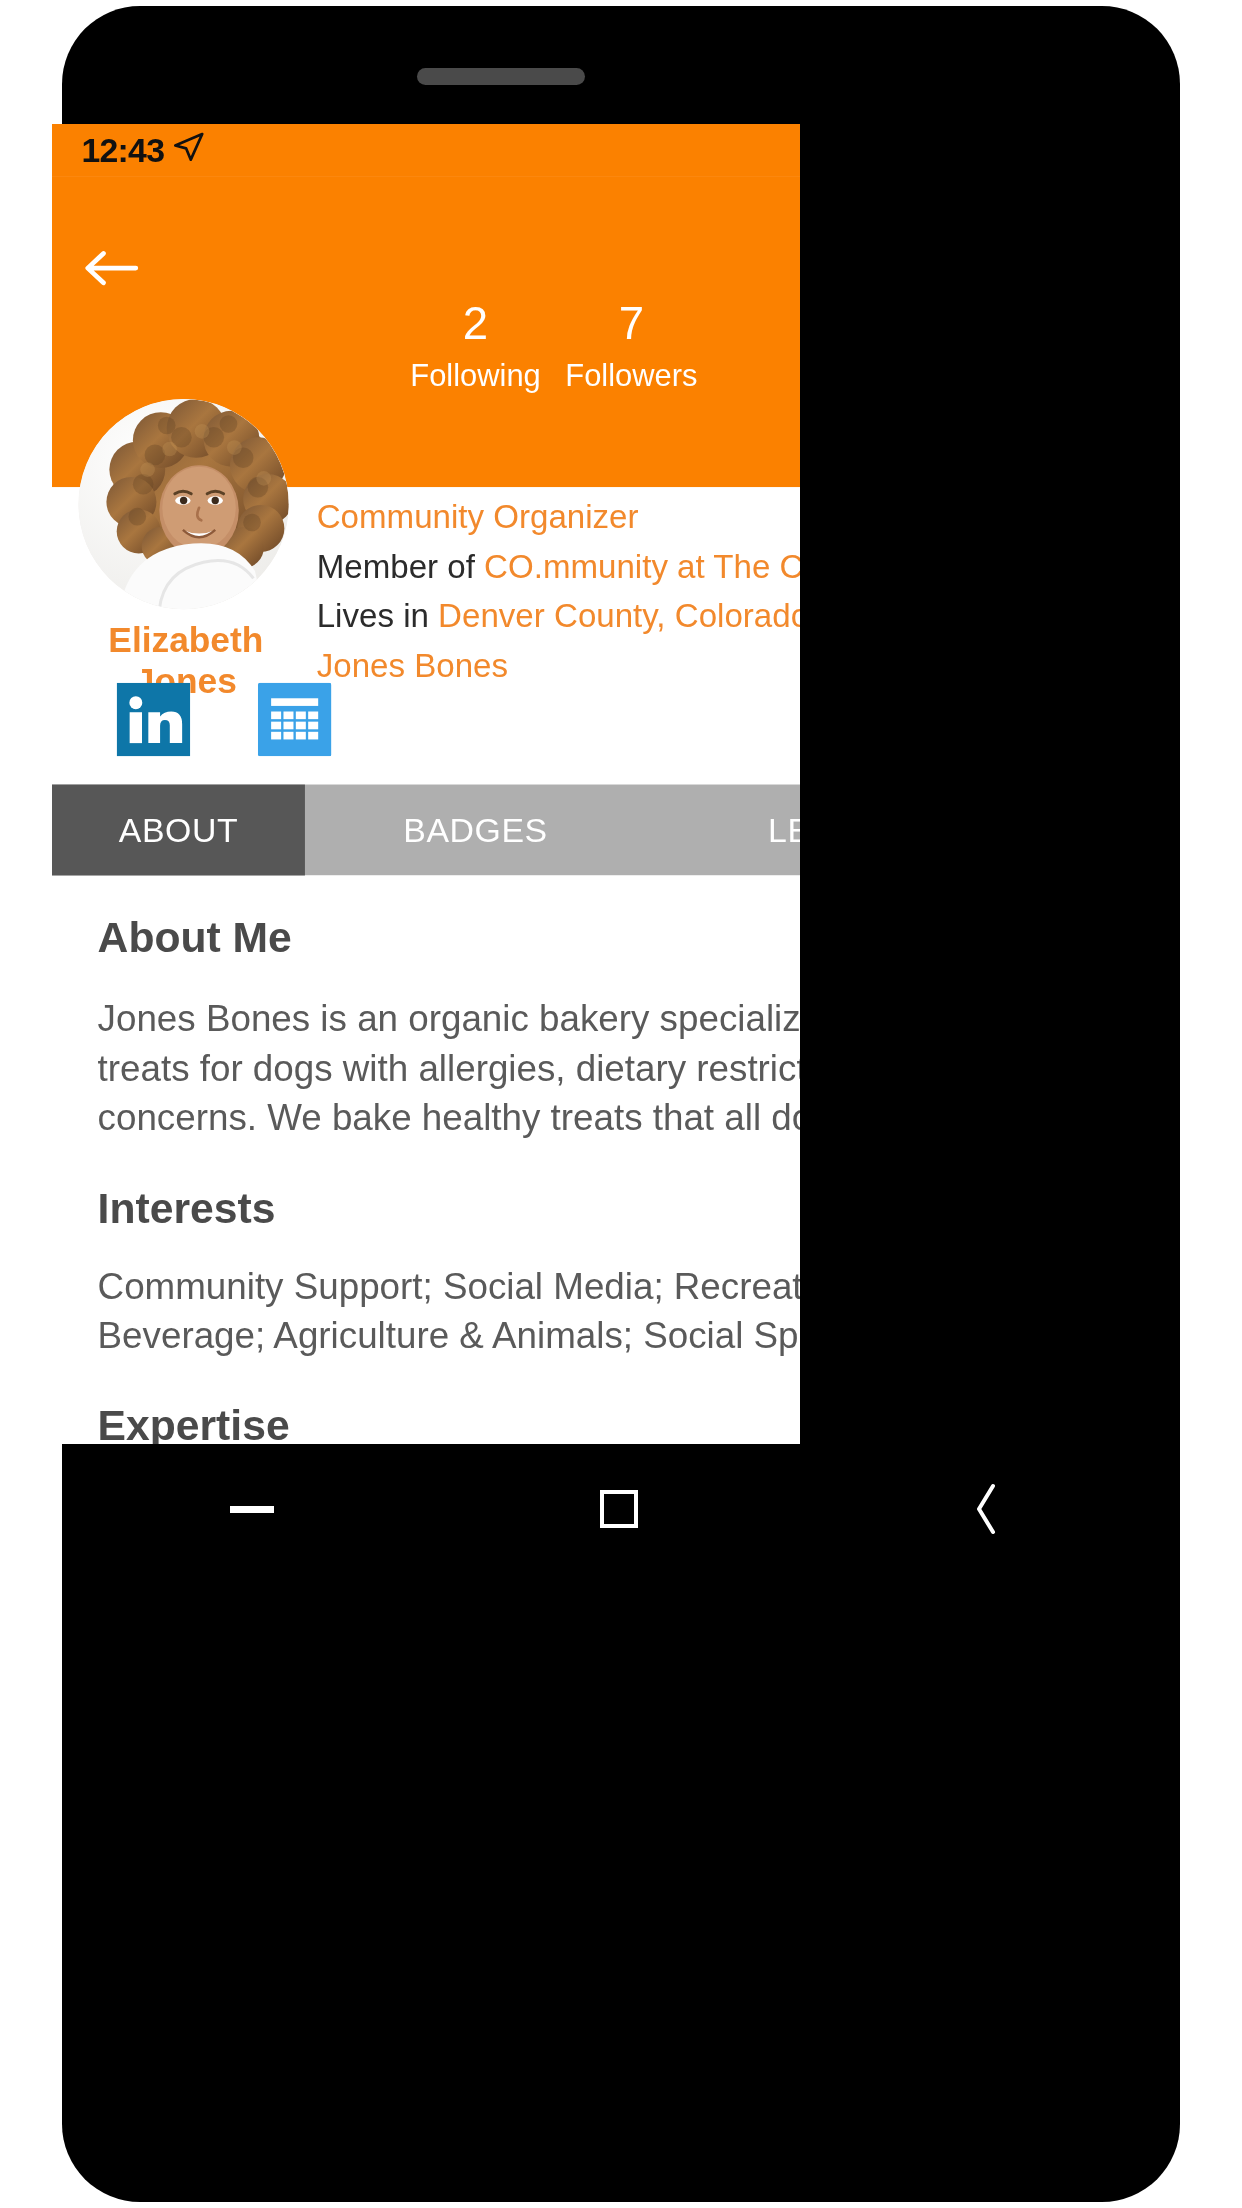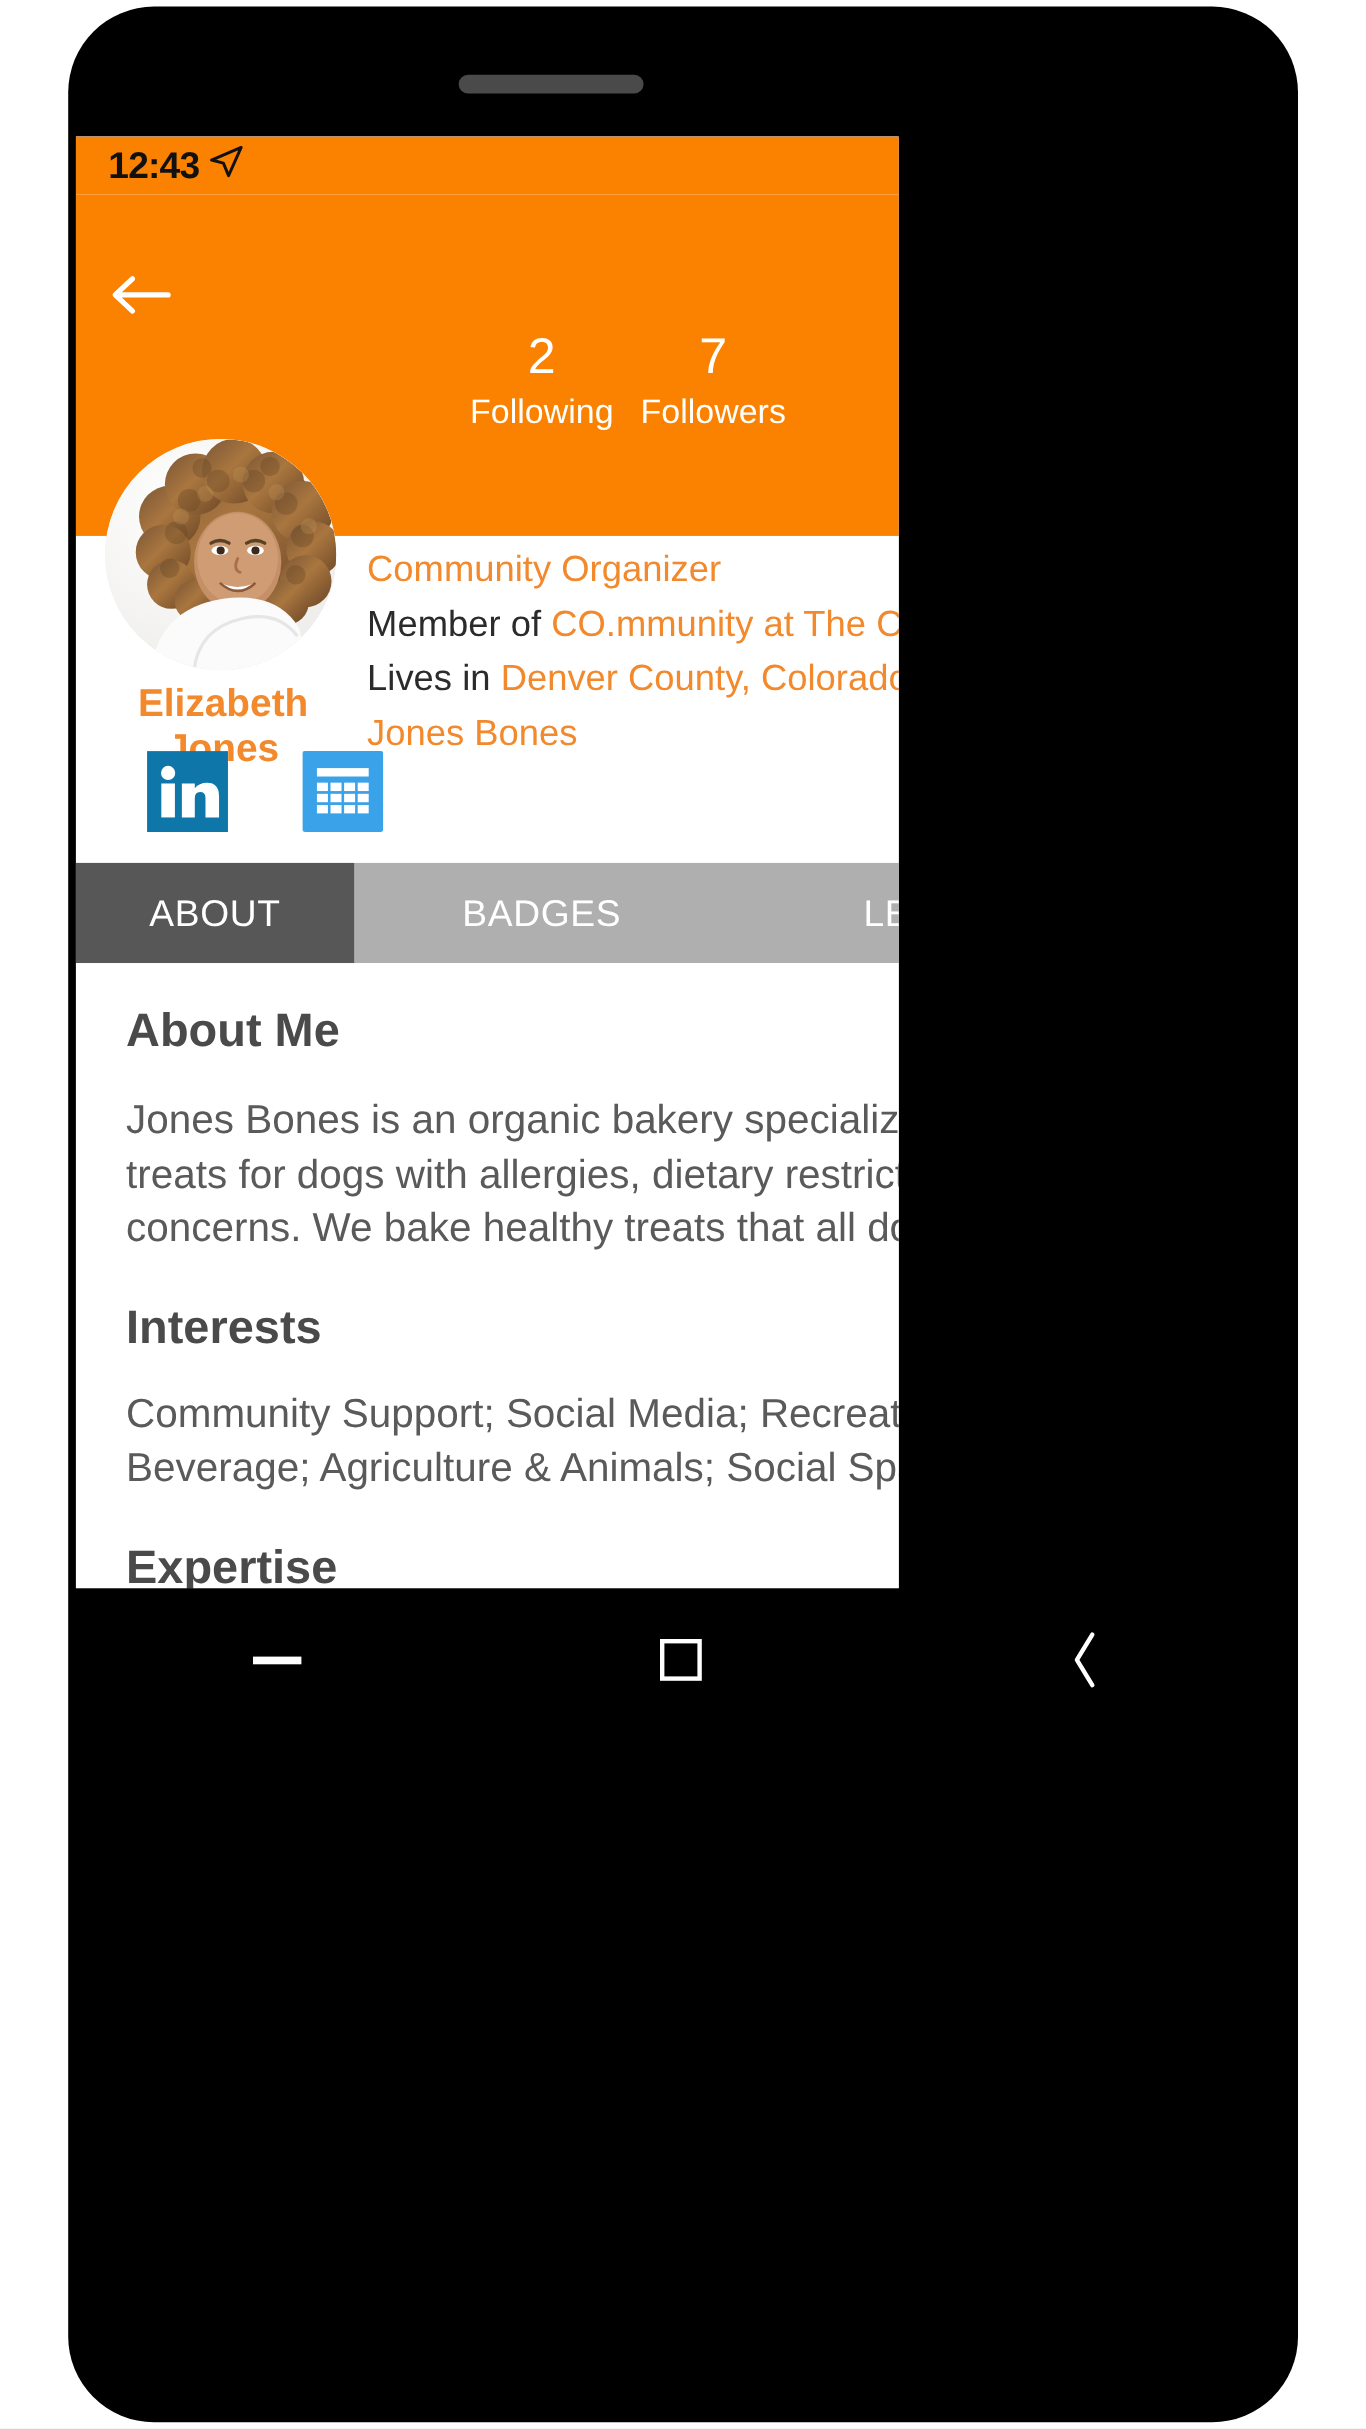--- a/index.html
+++ b/index.html
@@ -22,21 +22,21 @@
     position:absolute;
     left:355px; top:62px;
     width:168px; height:17px;
     background:#4a4a4a;
     border-radius:9px;
   }
 
   
   .screen{
     position:absolute;
-    left:69px; top:124px;
+    left:52px; top:124px;
     width:748px; height:1320px;
     background:#ffffff;
     overflow:hidden;
   }
 
   
   .screen-inner{
     position:absolute;
     left:0; top:0;
     width:748px; height:1320px;

